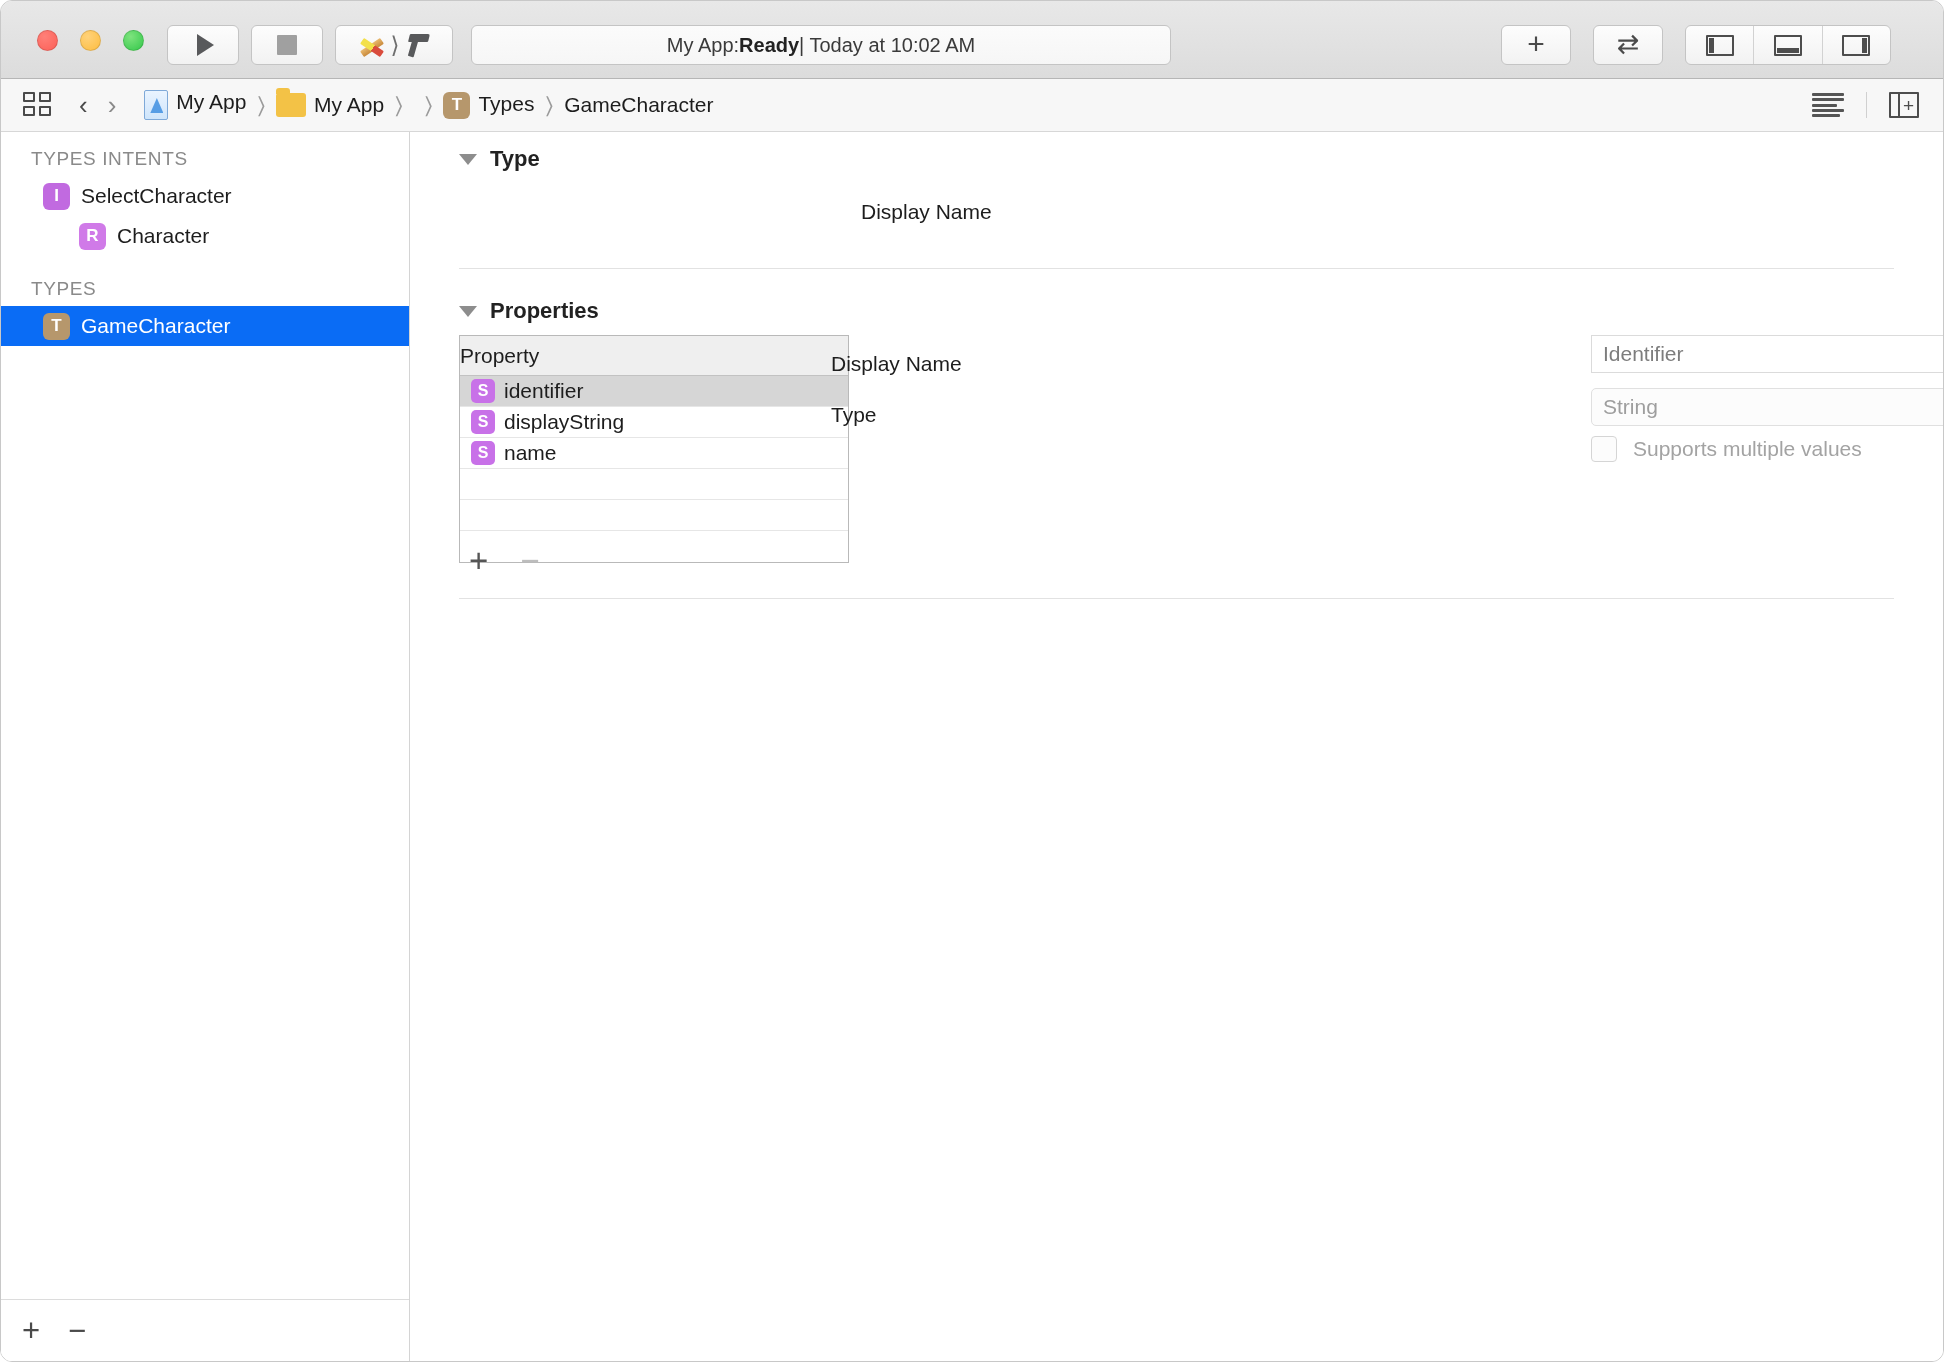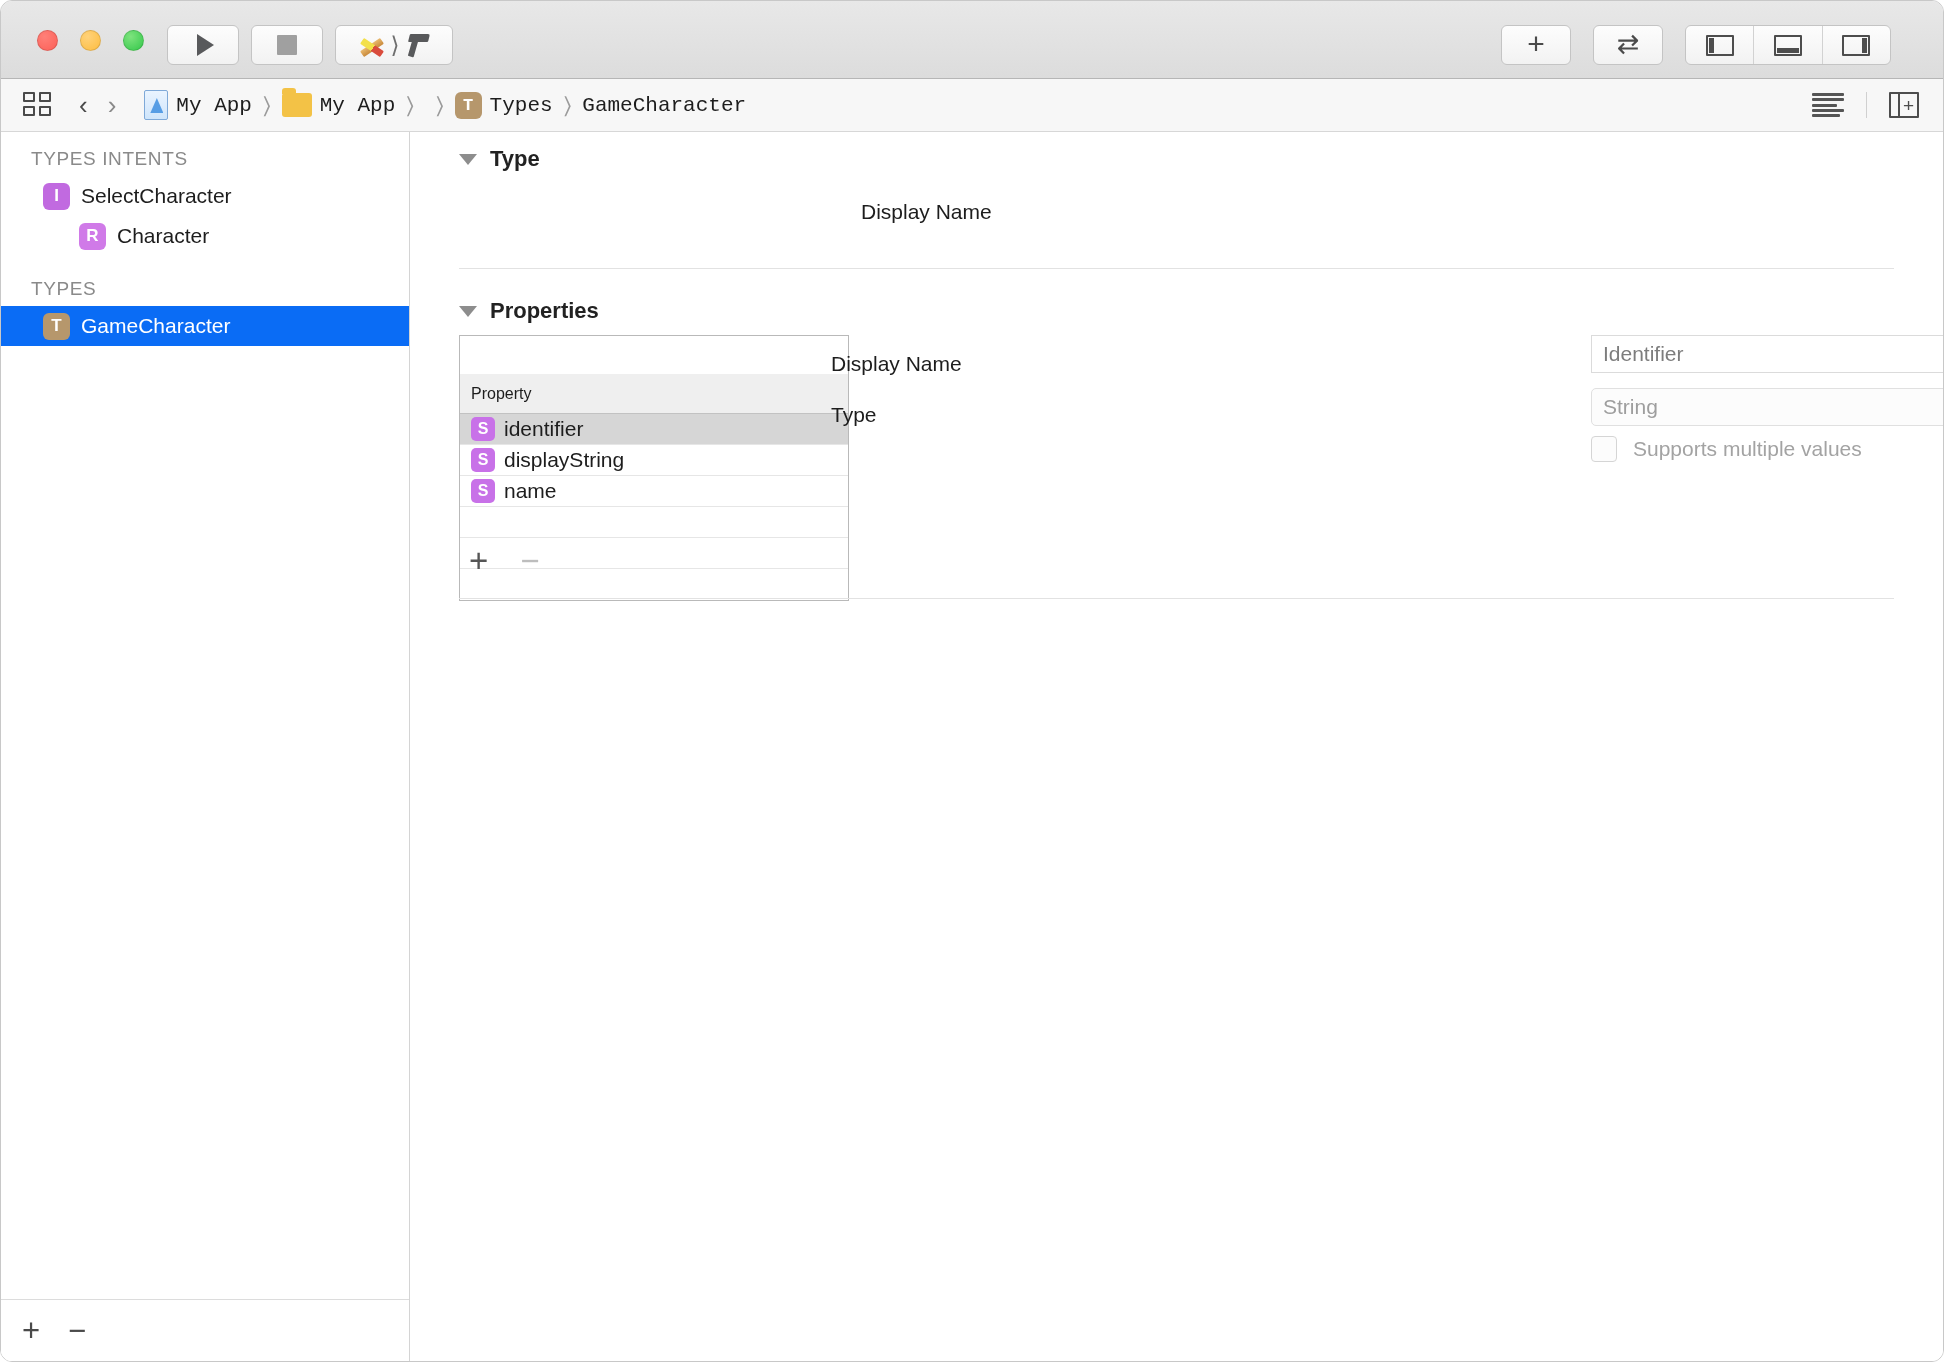--- a/index.html
+++ b/index.html
@@ -113,22 +113,22 @@
   }
   #crumb-grid i:nth-child(1){ left:0; top:0 }
   #crumb-grid i:nth-child(2){ left:16px; top:0 }
   #crumb-grid i:nth-child(3){ left:0; top:14px }
   #crumb-grid i:nth-child(4){ left:16px; top:14px }
 
   .nav-arrow { font-size: 26px; color: #8a8a8a; margin-left: 20px; font-weight: 300; line-height: 1; }
   #nav-back { margin-left: 26px; color: #4a4a4a; }
 
   .crumb {
-    display: flex; align-items: center; gap: 8px;
-    font-size: 21px; color: #1d1d1d; white-space: nowrap; font-family: Liberation Mono, monospace;
+    display: flex; gap: 8px;
+    font-size: 21px; color: #1d1d1d; white-space: nowrap;
   }
   .crumb-sep { color: #9b9b9b; font-size: 23px; margin: 0 11px; font-weight: 300; }
   #crumbs { display: flex; align-items: center; margin-left: 28px; }
 
   .ico-doc {
     width: 24px; height: 30px; border-radius: 2px;
     background: linear-gradient(to bottom,#eaf4ff,#cfe5fb);
     border: 1px solid #7fa9d8; position: relative;
   }
   .ico-doc:after{ content:""; position:absolute; left:5px; top:7px; width:13px; height:15px;
@@ -228,22 +228,22 @@
     display: flex; align-items: center; padding-left: 10px;
     font-size: 21px; color: #111;
   }
 
   #prop-table {
     position: absolute; left: 48px; top: 203px; width: 390px;
     border: 1px solid #b9b9b9; background: #fff;
   }
   #prop-thead {
     height: 40px; background: #efefef; border-bottom: 1px solid #c2c2c2;
-    display: flex; align-items: center; padding-left: 11px;
-    font-size: 16px; color: #1d1d1d; margin-top: 38px;
+    display: flex; align-items: center; 
+    font-size: 21px; color: #1d1d1d;
   }
   .prop-row {
     height: 31px; display: flex; align-items: center; gap: 9px; padding-left: 11px;
     border-bottom: 1px solid #e6e6e6; font-size: 21px; color: #1d1d1d;
   }
   .prop-row.sel { background: #d6d6d6; }
   .prop-row .badge { width: 24px; height: 24px; border-radius: 5px; font-size: 16px; }
   .prop-row.empty { height: 31px; }
   .prop-row:last-child { border-bottom: none; }
 
@@ -297,20 +297,25 @@
         <div class="ruler"></div>
           <div class="pencil"></div>
       </div>
       <span class="chev-sep">⟩</span>
       <div class="hammer">
         <div class="head"></div>
           <div class="handle"></div>
       </div>
     </div>
 
+    <div id="status-field">
+      <span>My App: </span>
+        <b>Ready</b>
+        <span> | Today at 10:02 AM</span>
+    </div>
 
     <div class="tb-btn" id="btn-add-tb">
       <span class="plus-glyph">+</span>
     </div>
     <div class="tb-btn" id="btn-swap">
       <span style="font-size:27px;color:#4a4a4a;line-height:1;margin-top:-2px;">⇄</span>
     </div>
 
     <div id="seg-group">
       <div class="seg">

